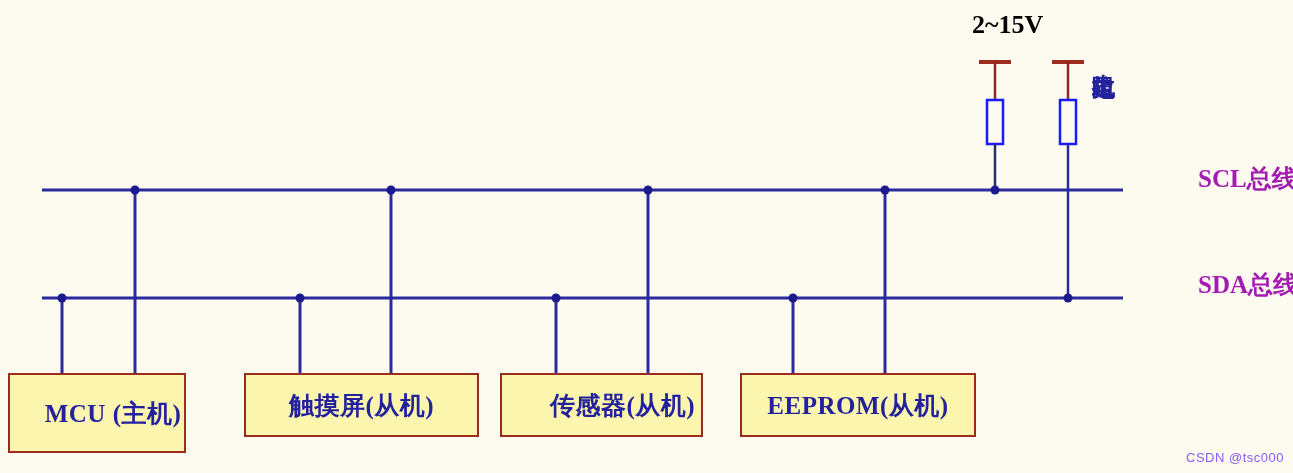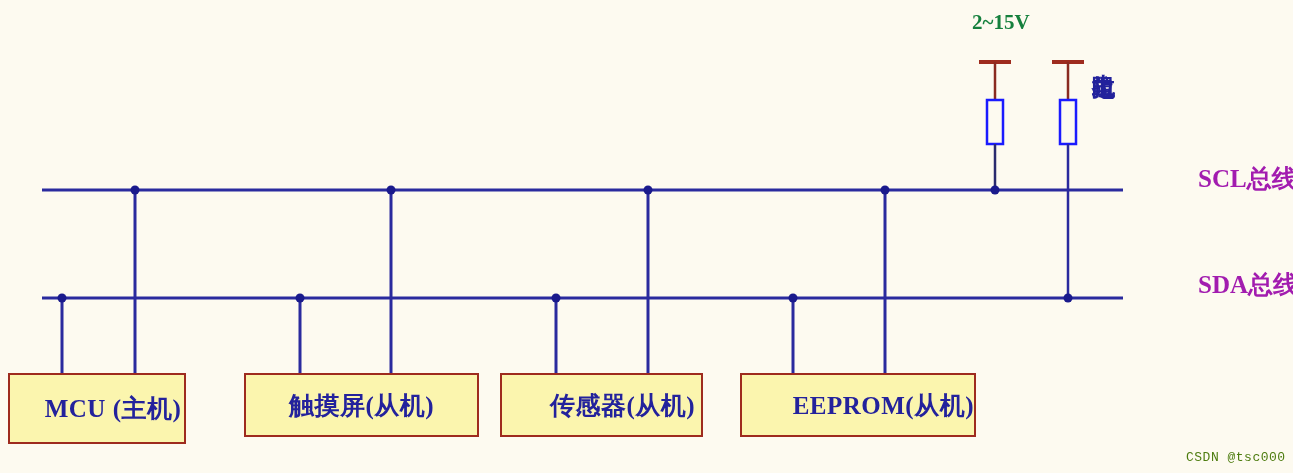--- a/index.html
+++ b/index.html
@@ -46,41 +46,41 @@
     position: absolute;
     color: #a21caf;
     font-family: "Liberation Serif", "DejaVu Serif", serif;
     font-size: 25px;
     font-weight: 700;
     white-space: nowrap;
     margin-left: 40px;
   }
   .vcc-label {
     position: absolute;
-    color: #15803d;
+    color: #000000;
     font-family: "Liberation Serif", "DejaVu Serif", serif;
-    font-size: 21px;
+    font-size: 26px;
     font-weight: 700;
     white-space: nowrap;
   }
   .vert-label {
     position: absolute;
     color: #23229c;
     font-family: "Liberation Serif", "DejaVu Serif", serif;
     font-size: 23px;
     font-weight: 700;
     writing-mode: vertical-rl;
     text-orientation: upright;
     letter-spacing: 1px;
     white-space: nowrap;
   }
   .watermark {
     position: absolute;
-    color: #4d7c0f;
-    font-family: Liberation Mono, monospace;
+    color: #8b5cf6;
+    font-family: Liberation Sans, sans-serif;
     font-size: 13px;
     letter-spacing: 0.5px;
     white-space: nowrap;
   }
 </style>
 </head>
 <body>
 
 <div id="canvas">
 
@@ -124,31 +124,31 @@
   </svg>
 
   <div class="vcc-label" style="left:972px; top:10px;">2~15V</div>
 
   <div class="vert-label" style="left:1088px; top:55px;">上拉电阻</div>
 
   <div class="bus-label" style="left:1158px; top:162px;">SCL总线</div>
 
   <div class="bus-label" style="left:1158px; top:268px;text-align:right;">SDA总线</div>
 
-  <div class="dev-box" style="left:8px; top:373px; width:178px; height:71px;padding-left:32px;">
+  <div class="dev-box" style="left:8px; top:373px; width:178px; height:80px;padding-left:32px;">
     <span class="dev-label">MCU (主机)</span>
   </div>
 
   <div class="dev-box" style="left:244px; top:373px; width:235px; height:64px;">
     <span class="dev-label">触摸屏(从机)</span>
   </div>
 
   <div class="dev-box" style="left:500px; top:373px; width:203px; height:64px;padding-left:42px;">
     <span class="dev-label">传感器(从机)</span>
   </div>
 
-  <div class="dev-box" style="left:740px; top:373px; width:236px; height:64px;justify-content:flex-end;">
+  <div class="dev-box" style="left:740px; top:373px; width:236px; height:64px;">
     <span class="dev-label">EEPROM(从机)</span>
   </div>
 
   <div class="watermark" style="left:1186px; top:450px;">CSDN @tsc000</div>
 
 </div>
 
 </body></html>

